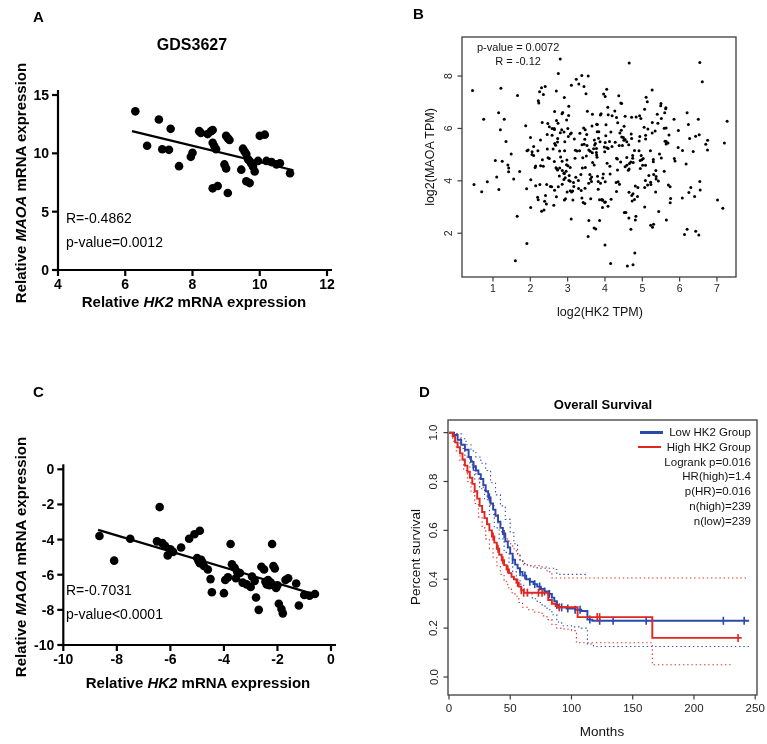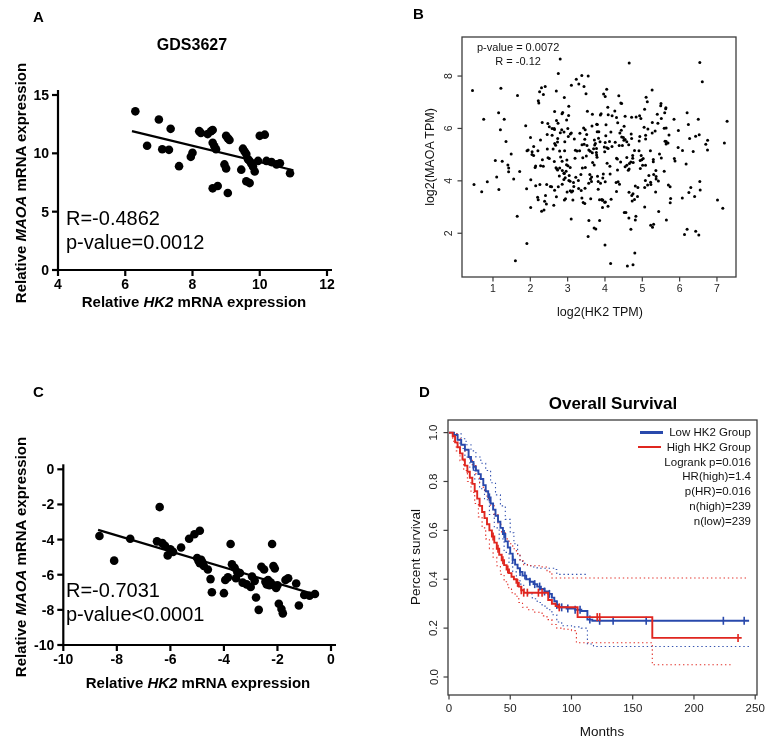--- a/index.html
+++ b/index.html
@@ -5,25 +5,25 @@
   html,body{margin:0;padding:0;background:#ffffff;}
   .canvas{position:relative;width:767px;height:744px;background:#ffffff;
           font-family:"Liberation Sans",sans-serif;color:#000;overflow:hidden;}
   #chart-svg{position:absolute;left:0;top:0;}
   .ov{position:absolute;transform:translate(-50%,-50%);white-space:nowrap;}
   .rot{transform:translate(-50%,-50%) rotate(-90deg);}
   .raw{transform:none;}
   .it{font-style:italic;}
   .panel-letter{font-weight:700;font-size:15px;}
   .titleA{font-weight:700;font-size:16px;}
-  .titleD{font-weight:700;font-size:17px;margin-left:10px;}
+  .titleD{font-weight:700;font-size:13px;}
   .axgp{font-weight:700;font-size:15px;}
   .axr-b{font-size:12.5px;color:#111;}
   .axr-d{font-size:13.5px;color:#111;}
-  .ann{position:absolute;font-size:20px;line-height:24px;}
+  .ann{position:absolute;font-size:14px;line-height:24px;}
   .annB{position:absolute;font-size:11px;line-height:14px;color:#111;text-align:center;}
   .legend{position:absolute;right:16px;top:425px;text-align:right;
           font-size:11.5px;line-height:14.8px;color:#111;}
   .legrow{display:flex;justify-content:flex-end;align-items:center;gap:6px;}
   .sw{display:inline-block;width:23px;height:2.4px;}
 </style>
 </head>
 <body>
 
 <div class="canvas">

